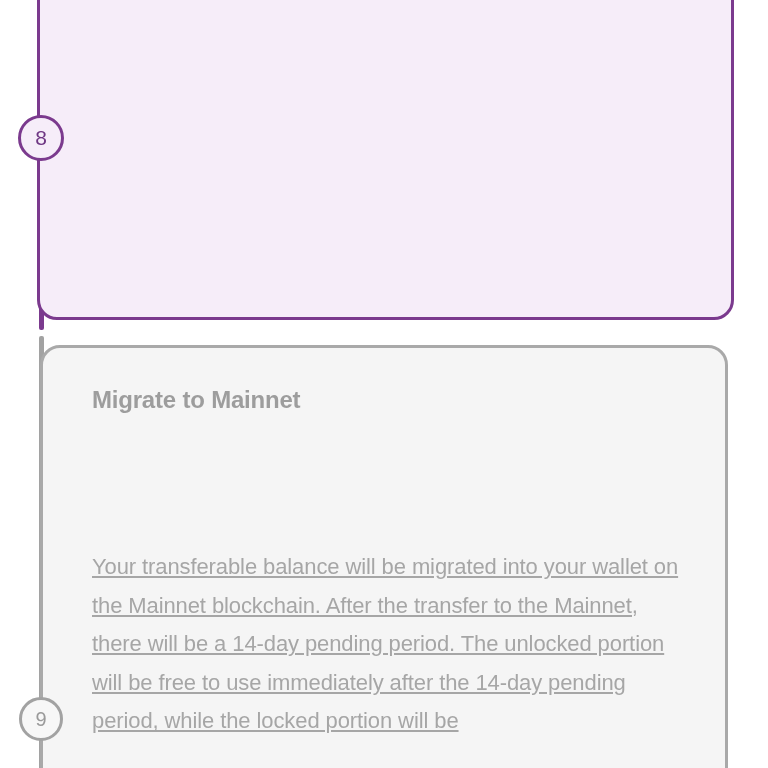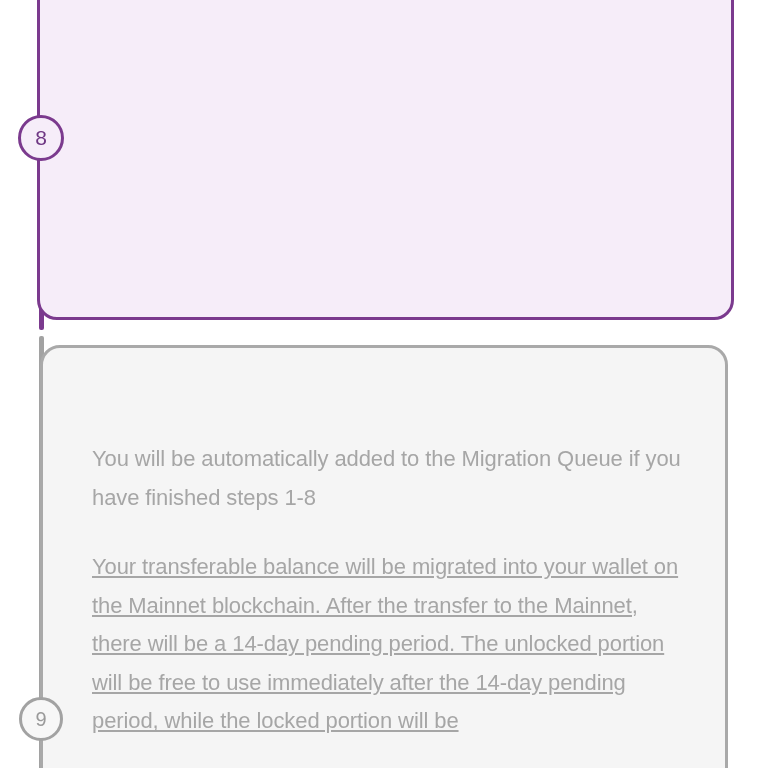--- a/index.html
+++ b/index.html
@@ -169,22 +169,22 @@
 
   <div class="card card-purple">
     <div class="card-inner"></div>
   </div>
 
   <h2 class="title-purple">KYC sonuçlarını bekleyin</h2>
 
   <p class="body-purple">KYC sonuçları kimliğin doğrulanması; adınızın Pi hesabındaki bilgilerle eşleşmesi, hükümetin kara para aklama ve terörizm finansmanı yaptırım listesinde görüntülenmesi ve hesabın script veya kullanım şartları ihlali geçmişi olup olmamasına bağlıdır.</p>
 
   <div class="card card-gray">
+    <h3 class="title-gray">Migrate to Mainnet</h3>
 
-    <p class="body-gray p1">You will be automatically added to the Migration Queue if you have finished steps 1-8</p>
 
     <p class="body-gray p2">Your transferable balance will be migrated into your wallet on the Mainnet blockchain. After the transfer to the Mainnet, there will be a 14-day pending period. The unlocked portion will be free to use immediately after the 14-day pending period, while the locked portion will be</p>
   </div>
 
   <div class="step-marker purple">
     <span>8</span>
   </div>
 
   <div class="step-marker gray">
     <span>9</span>

